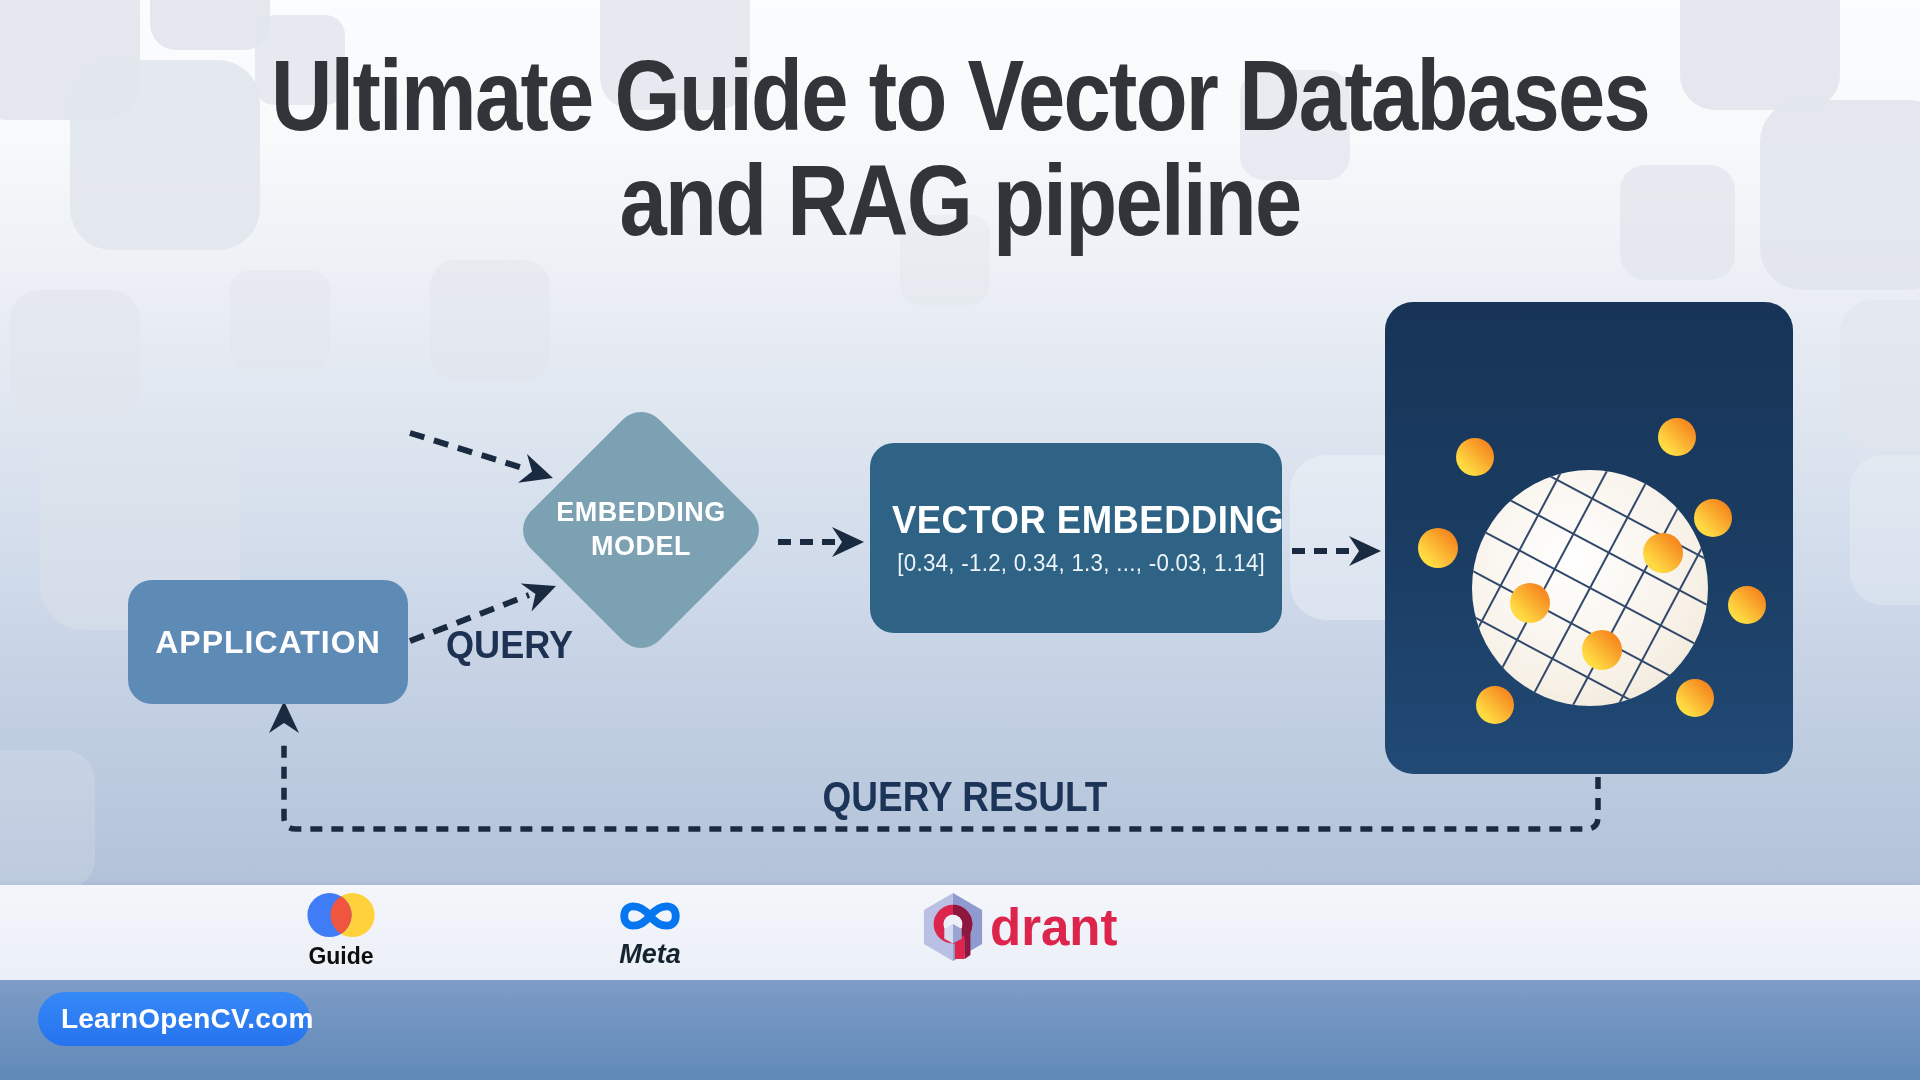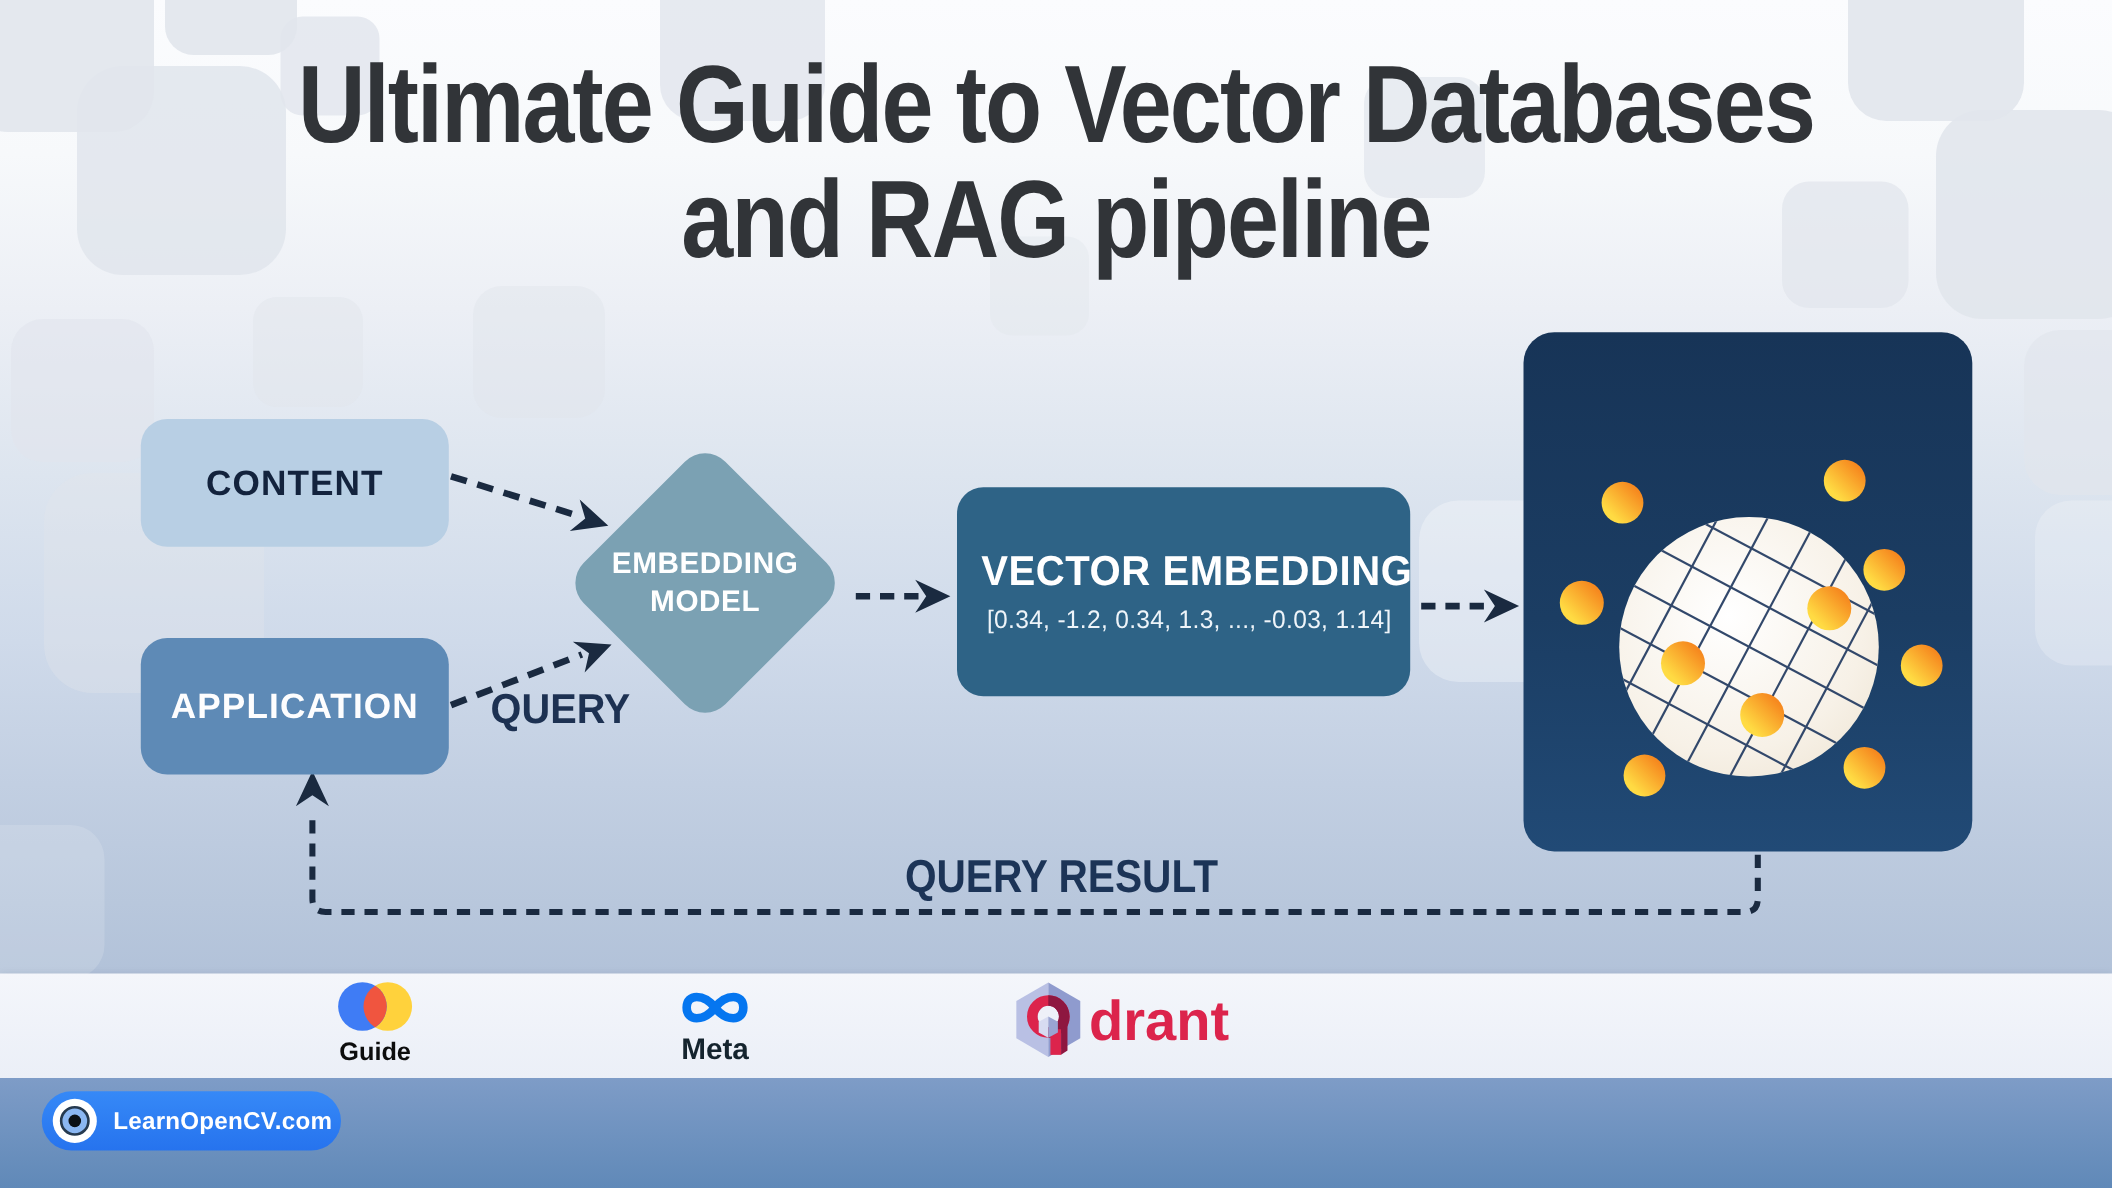--- a/index.html
+++ b/index.html
@@ -43,30 +43,30 @@
     background:linear-gradient(45deg,#ffdb43 22%,#f6891f 82%);}
   
   .logo-bar{position:absolute;left:0;top:885px;width:1920px;height:95px;
     background:linear-gradient(180deg,#f4f6fb 0%,#ebeff7 100%);
     box-shadow:0 5px 9px rgba(25,45,75,.38);}
   .footer{position:absolute;left:0;top:980px;width:1920px;height:100px;
     background:linear-gradient(180deg,#7e9cc7 0%,#6089b8 100%);}
   .logo{position:absolute;display:flex;flex-direction:column;align-items:center;}
   .logo-caption{font-weight:bold;}
   .chroma-caption{font-size:23px;color:#0d0d0d;margin-top:3px;}
-  .meta-caption{font-size:27px;color:#15242e;margin-top:0;}
+  .meta-caption{font-size:27px;color:#15242e;margin-top:0;font-style:italic;}
   .qdrant-word{font-weight:bold;font-size:51px;color:#dc244c;letter-spacing:0;}
   .annlite{position:absolute;left:1378px;top:892px;display:flex;align-items:center;
     font-family:"Liberation Serif","DejaVu Serif",serif;font-style:italic;font-weight:bold;}
   .ann{font-size:52px;color:#161616;}
   .lte{font-size:52px;color:#bf7513;}
   
   .badge{position:absolute;left:38px;top:992px;width:272px;height:54px;border-radius:27px;
     background:linear-gradient(180deg,#3689f7,#2673ee);display:flex;align-items:center;}
-  .badge-text{color:#fff;font-weight:bold;font-size:22px;margin-left:14px;letter-spacing:.2px;}
+  .badge-text{color:#fff;font-weight:bold;font-size:28px;margin-left:14px;letter-spacing:.2px;}
   svg{display:block;}
 </style>
 </head>
 <body>
 
 <div id="stage">
     <div class="tile" style="left: -45px; top: 750px; width: 140px; height: 140px; background: rgba(255, 255, 255, 0.15); border-radius: 31px;"></div>
     <div class="tile" style="left: 1290px; top: 455px; width: 165px; height: 165px; background: rgba(255, 255, 255, 0.3); border-radius: 36px;"></div>
     <div class="tile" style="left: 1850px; top: 455px; width: 150px; height: 150px; background: rgba(255, 255, 255, 0.22); border-radius: 33px;"></div>
     <div class="tile" style="left: 900px; top: 215px; width: 90px; height: 90px; background: rgba(225, 229, 236, 0.4); border-radius: 20px;"></div>
@@ -102,23 +102,20 @@
     <path d="M778 542 L838 542" stroke="#1a2a40" stroke-width="6" fill="none" stroke-dasharray="13 9"></path>
     <use href="#ah" transform="translate(864,542)"></use>
 
     <path d="M1292 551 L1351 551" stroke="#1a2a40" stroke-width="6" fill="none" stroke-dasharray="13 9"></path>
     <use href="#ah" transform="translate(1381,551)"></use>
 
     <path d="M1598 777 L1598 817 Q1598 829 1586 829 L296 829 Q284 829 284 817 L284 737" stroke="#1a2a40" stroke-width="5.5" fill="none" stroke-dasharray="12 9"></path>
     <use href="#ah" transform="translate(284,701) rotate(-90)"></use>
   </svg>
 
-  <div class="node node-content">
-    <span class="lbl">CONTENT</span>
-  </div>
 
   <div class="node node-application">
     <span class="lbl">APPLICATION</span>
   </div>
 
   <div class="diamond"></div>
   <div class="diamond-label">
     <div>EMBEDDING</div>
     <div>MODEL</div>
   </div>

